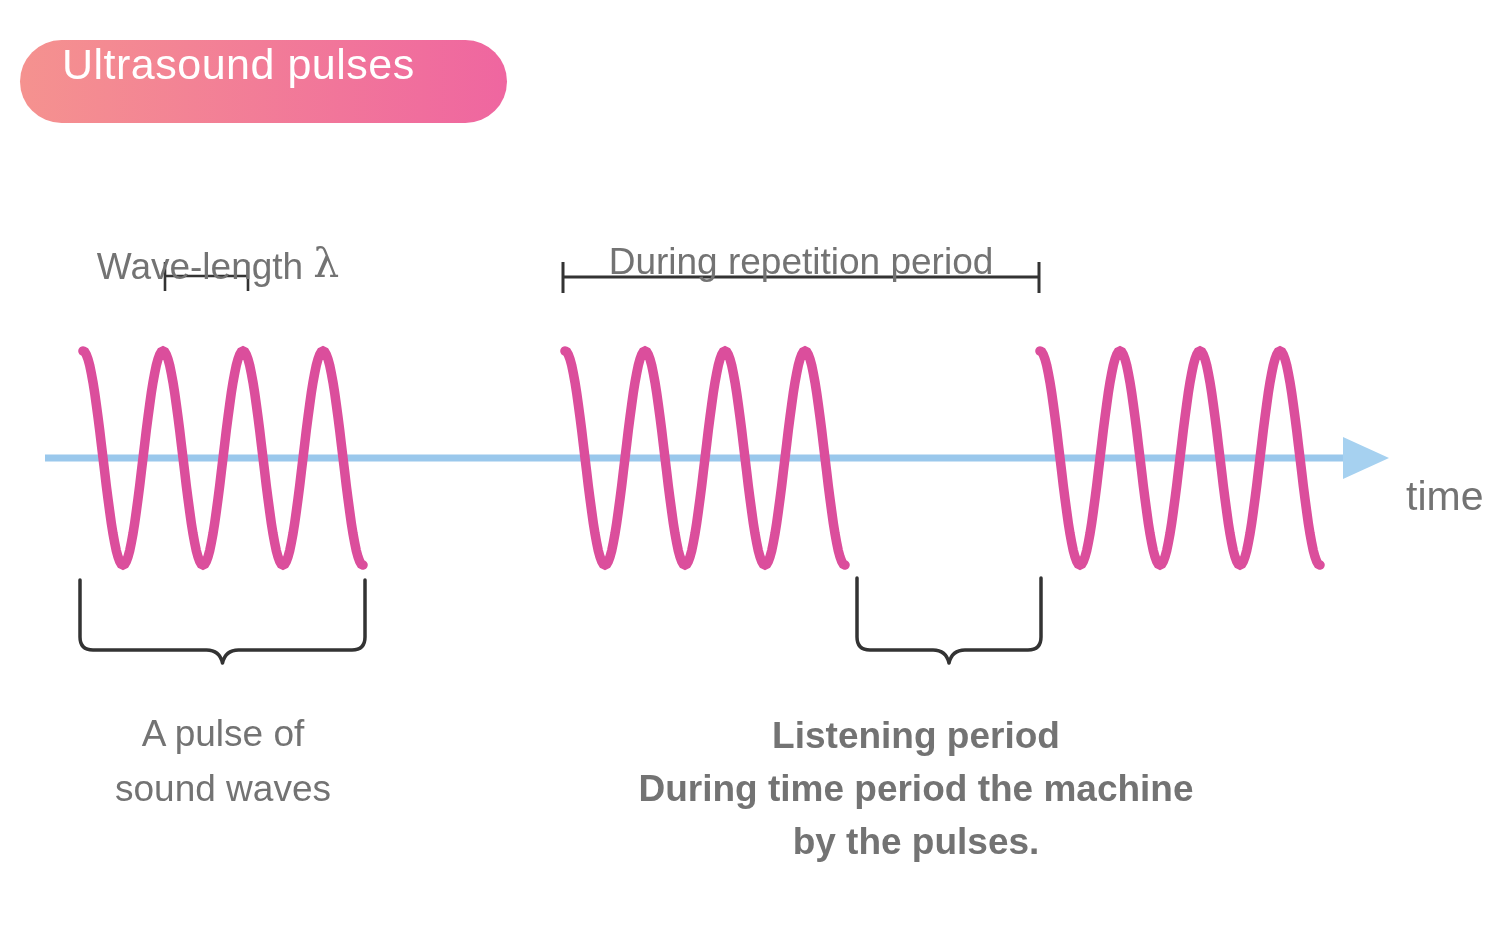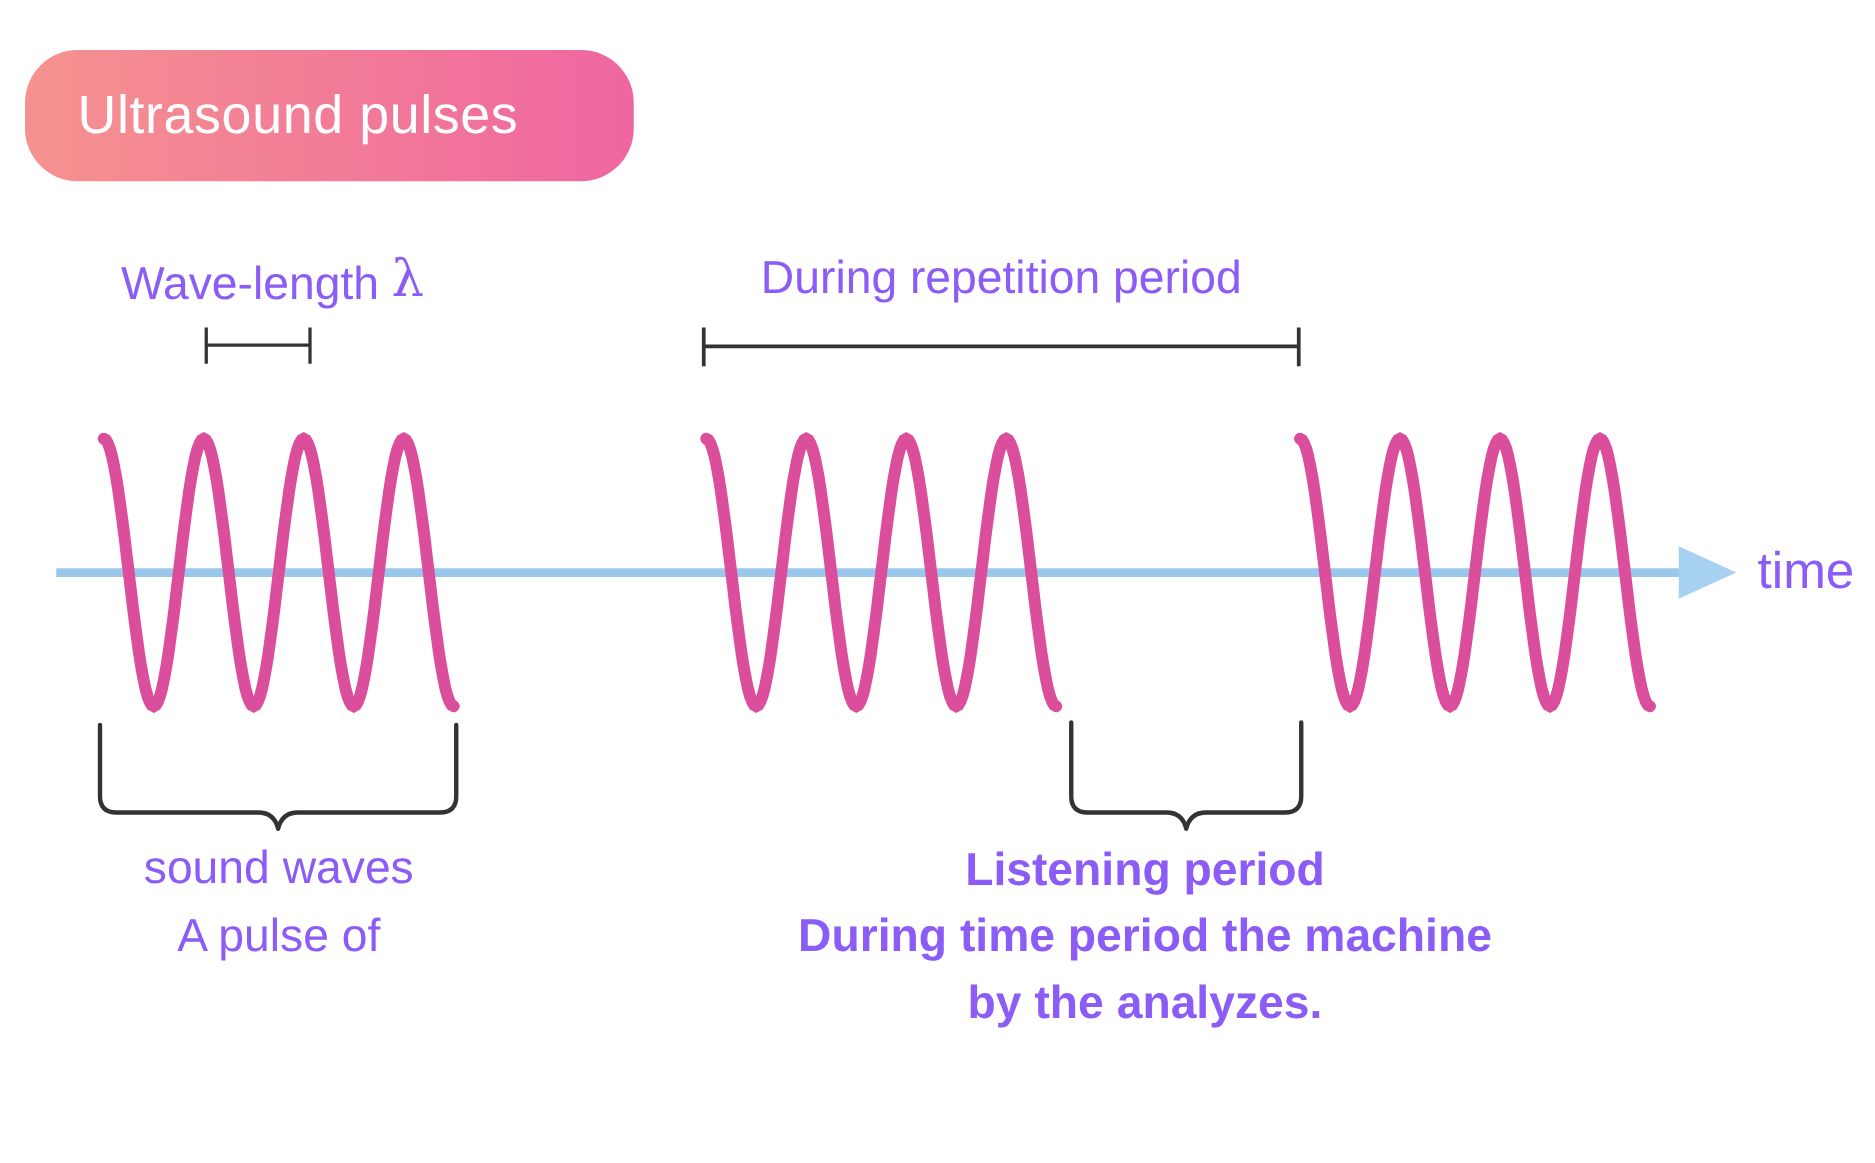--- a/index.html
+++ b/index.html
@@ -6,27 +6,27 @@
   .canvas{
     position:relative;
     width:1500px;height:930px;
     background:#ffffff;
     overflow:hidden;
     font-family:"Liberation Sans", sans-serif;
     color:#3a3a3a;
   }
   .layer{position:absolute;left:0;top:0;width:1500px;height:930px;}
   .badge{
-    position:absolute;left:20px;top:40px;width:487px;height:105px;
+    position:absolute;left:20px;top:40px;width:487px;height:83px;
     border-radius:42px;
-    display:flex;align-items:center;
+    display:flex;align-items:flex-start;
     padding-left:42px;box-sizing:border-box;
   }
   .badge span{color:#ffffff;font-size:43px;letter-spacing:0.5px;}
-  .lbl{position:absolute;text-align:center;font-size:37px;color:#8b5cf6;}
+  .lbl{position:absolute;text-align:center;font-size:37px;color:#737373;margin-top:40px;}
   .wl-label{left:38px;top:201px;width:360px;}
   .lambda{font-family:"DejaVu Serif", serif;font-size:41px;margin-left:10px;position:relative;top:-2px;}
   .prp-label{left:551px;top:201px;width:500px;}
   .time-label{left:1406px;top:433px;width:120px;text-align:left;font-size:41px;}
   .pulse-caption{left:62px;top:666px;width:322px;line-height:55px;}
   .listening{left:565px;top:669px;width:702px;line-height:53px;font-weight:bold;}
 </style>
 </head>
 <body>
 
@@ -50,23 +50,23 @@
 
   <div class="lbl wl-label">
     <span>Wave-length</span><span class="lambda">λ</span>
   </div>
 
   <div class="lbl prp-label">During repetition period</div>
 
   <div class="lbl time-label">time</div>
 
   <div class="lbl pulse-caption">
+    <div>A pulse of</div>
     <div>sound waves</div>
-    <div>A pulse of</div>
   </div>
 
   <div class="lbl listening">
     <div>Listening period</div>
     <div>During time period the machine</div>
-    <div>by the analyzes.</div>
+    <div>by the pulses.</div>
   </div>
 
 </div>
 
 </body></html>

